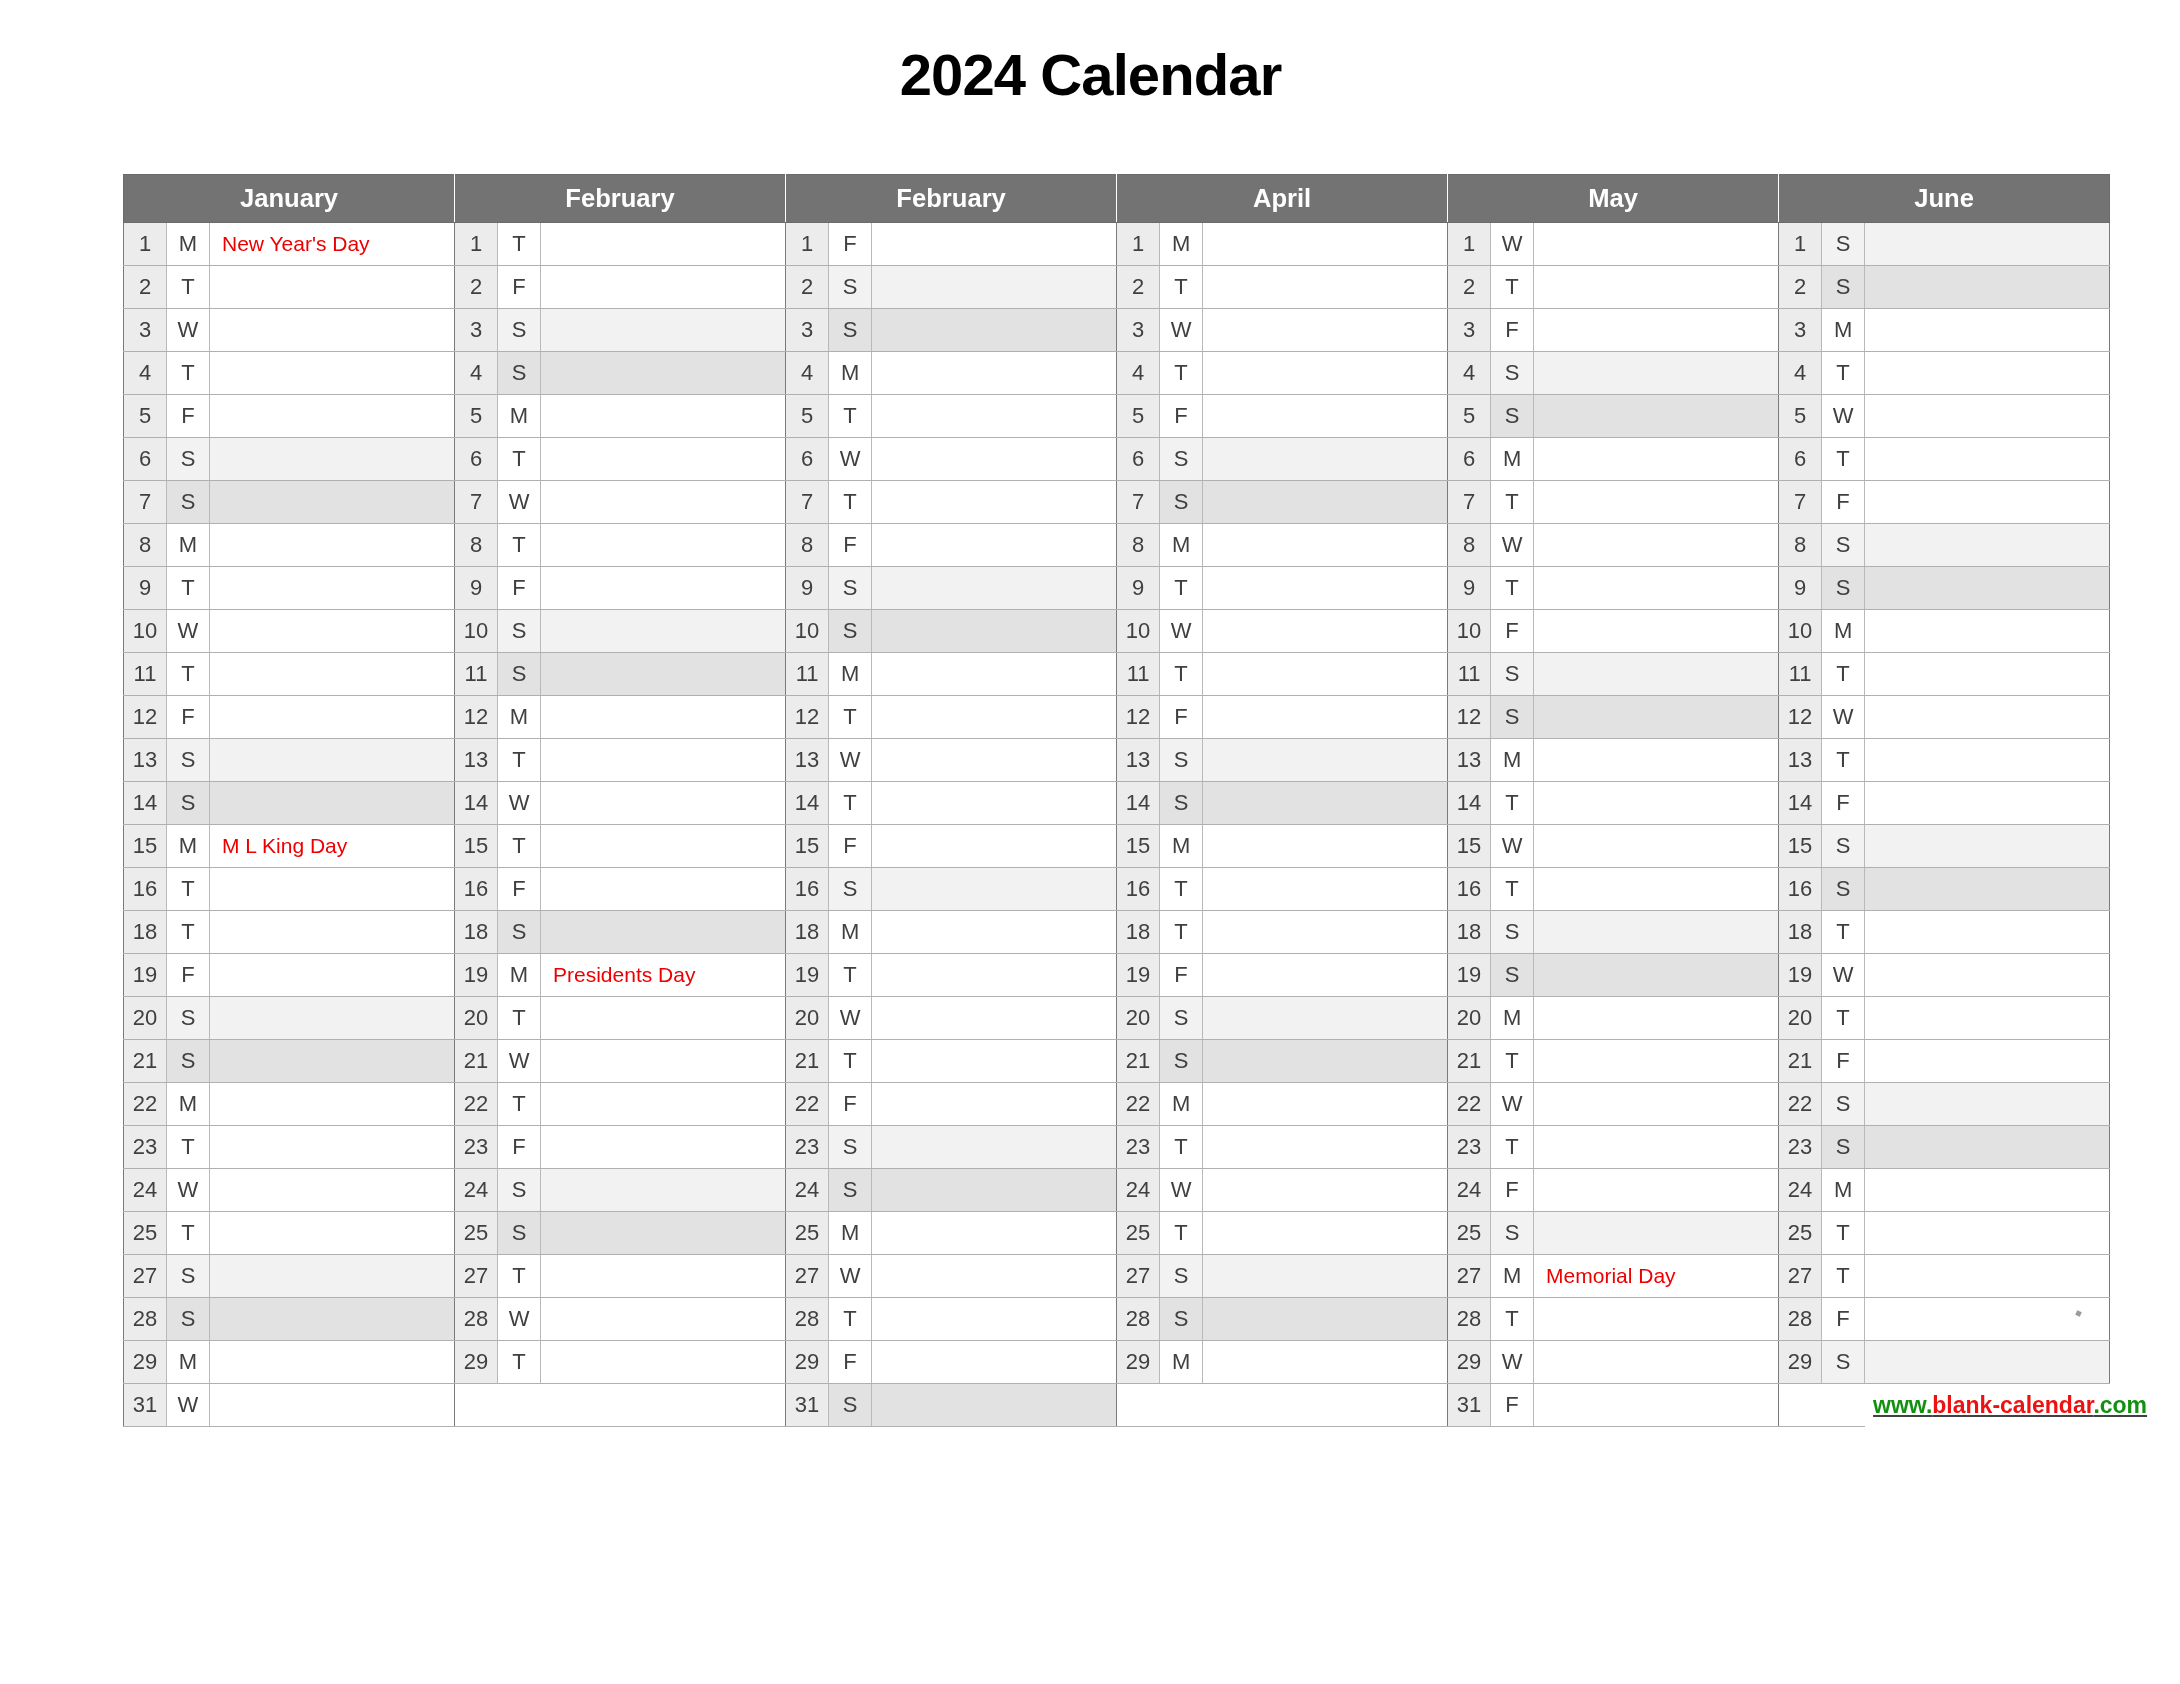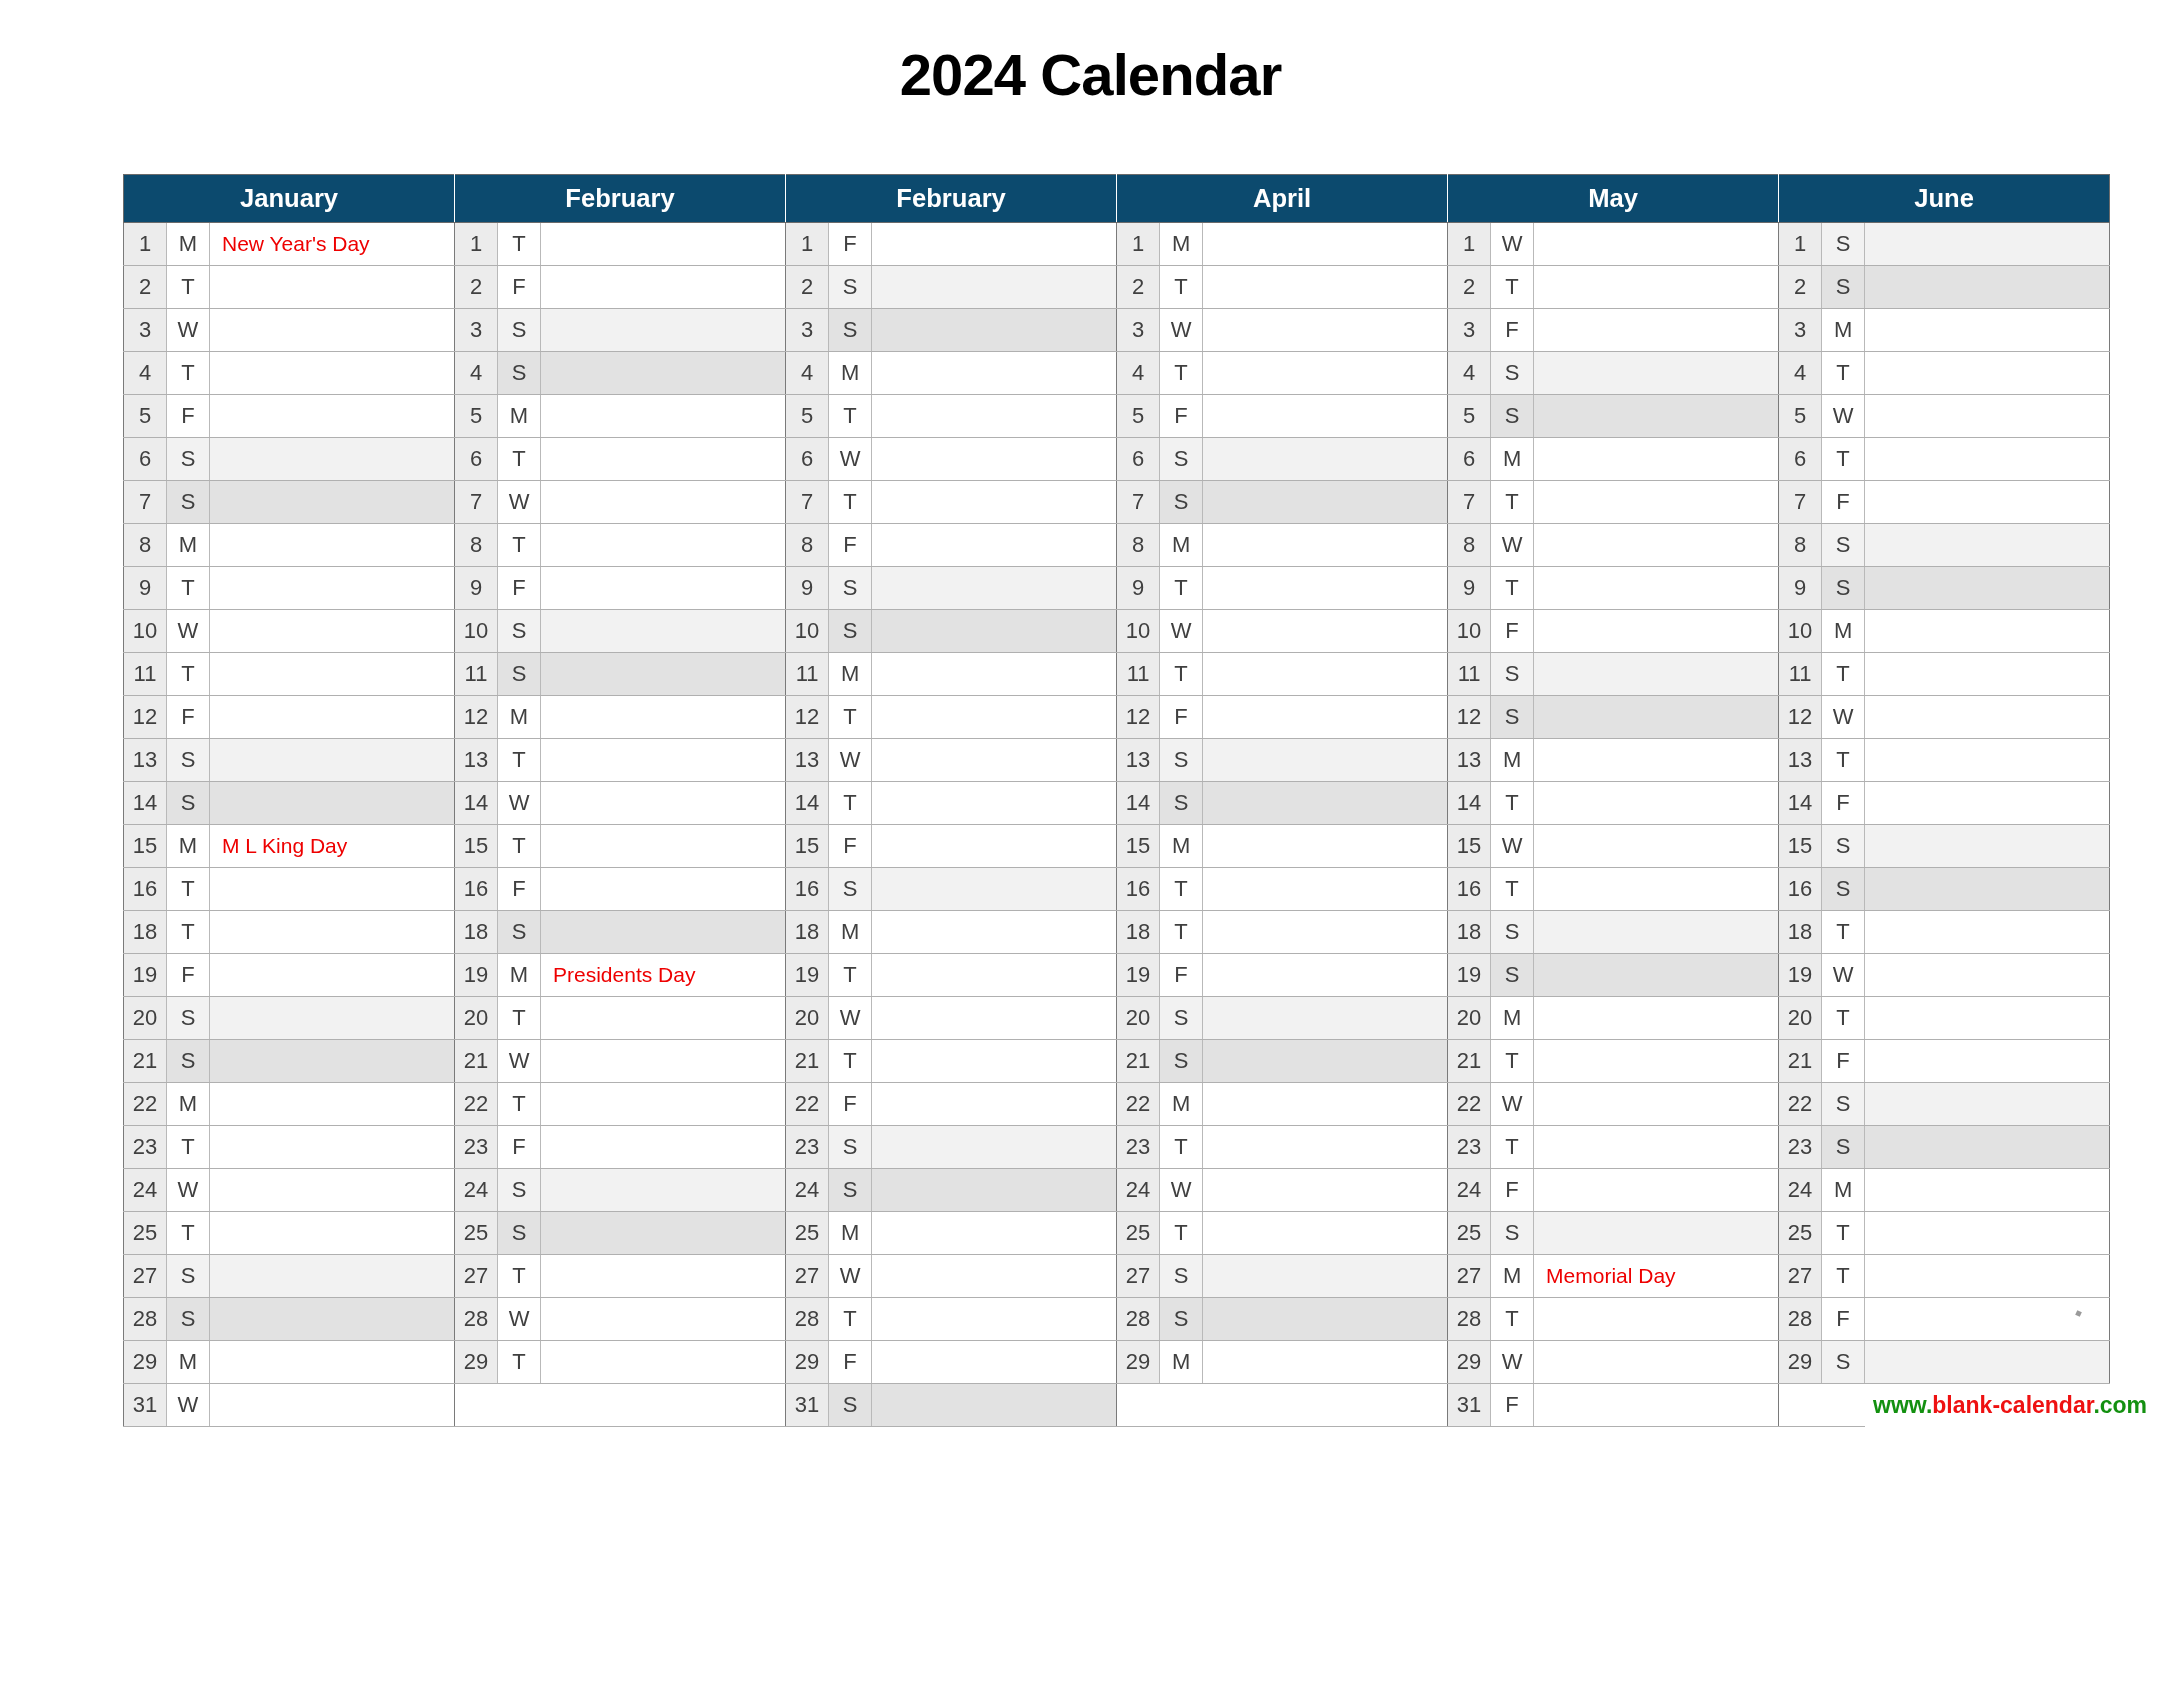--- a/index.html
+++ b/index.html
@@ -43,21 +43,21 @@
     border-collapse: collapse;
     table-layout: fixed;
     width: 1986px;
   }
   
   col.c-num  { width: 43px; }
   col.c-dow  { width: 43px; }
   col.c-note { width: 245px; }
 
   th.month-head {
-    background: #0c4a6e;
+    background: #737373;
     color: #ffffff;
     font-size: 25.6px;
     font-weight: bold;
     height: 48px;
     text-align: center;
     border: 0.9px solid #6b6b6b;
     border-right: 1.7px solid #ffffff;
     font-family: "Liberation Sans", sans-serif;
   }
   th.month-head.last { border-right: 0.9px solid #6b6b6b; }
@@ -106,20 +106,21 @@
 
   
   tr.day-row td { border-top: 0.9px solid #b0b0b0; border-bottom: 0.9px solid #b0b0b0; }
 
   .footer-cell {
     border: none !important;
     background: #ffffff !important;
     text-align: left;
     padding-left: 8.5px !important;
     white-space: nowrap;
+    text-decoration: underline;
   }
   .site {
     font-size: 23px;
     font-weight: bold;
     font-family: "Liberation Sans", sans-serif;
     letter-spacing: 0px;
   }
   .site .g { color: #139010; }
   .site .r { color: #ee1111; }
   .speck {

